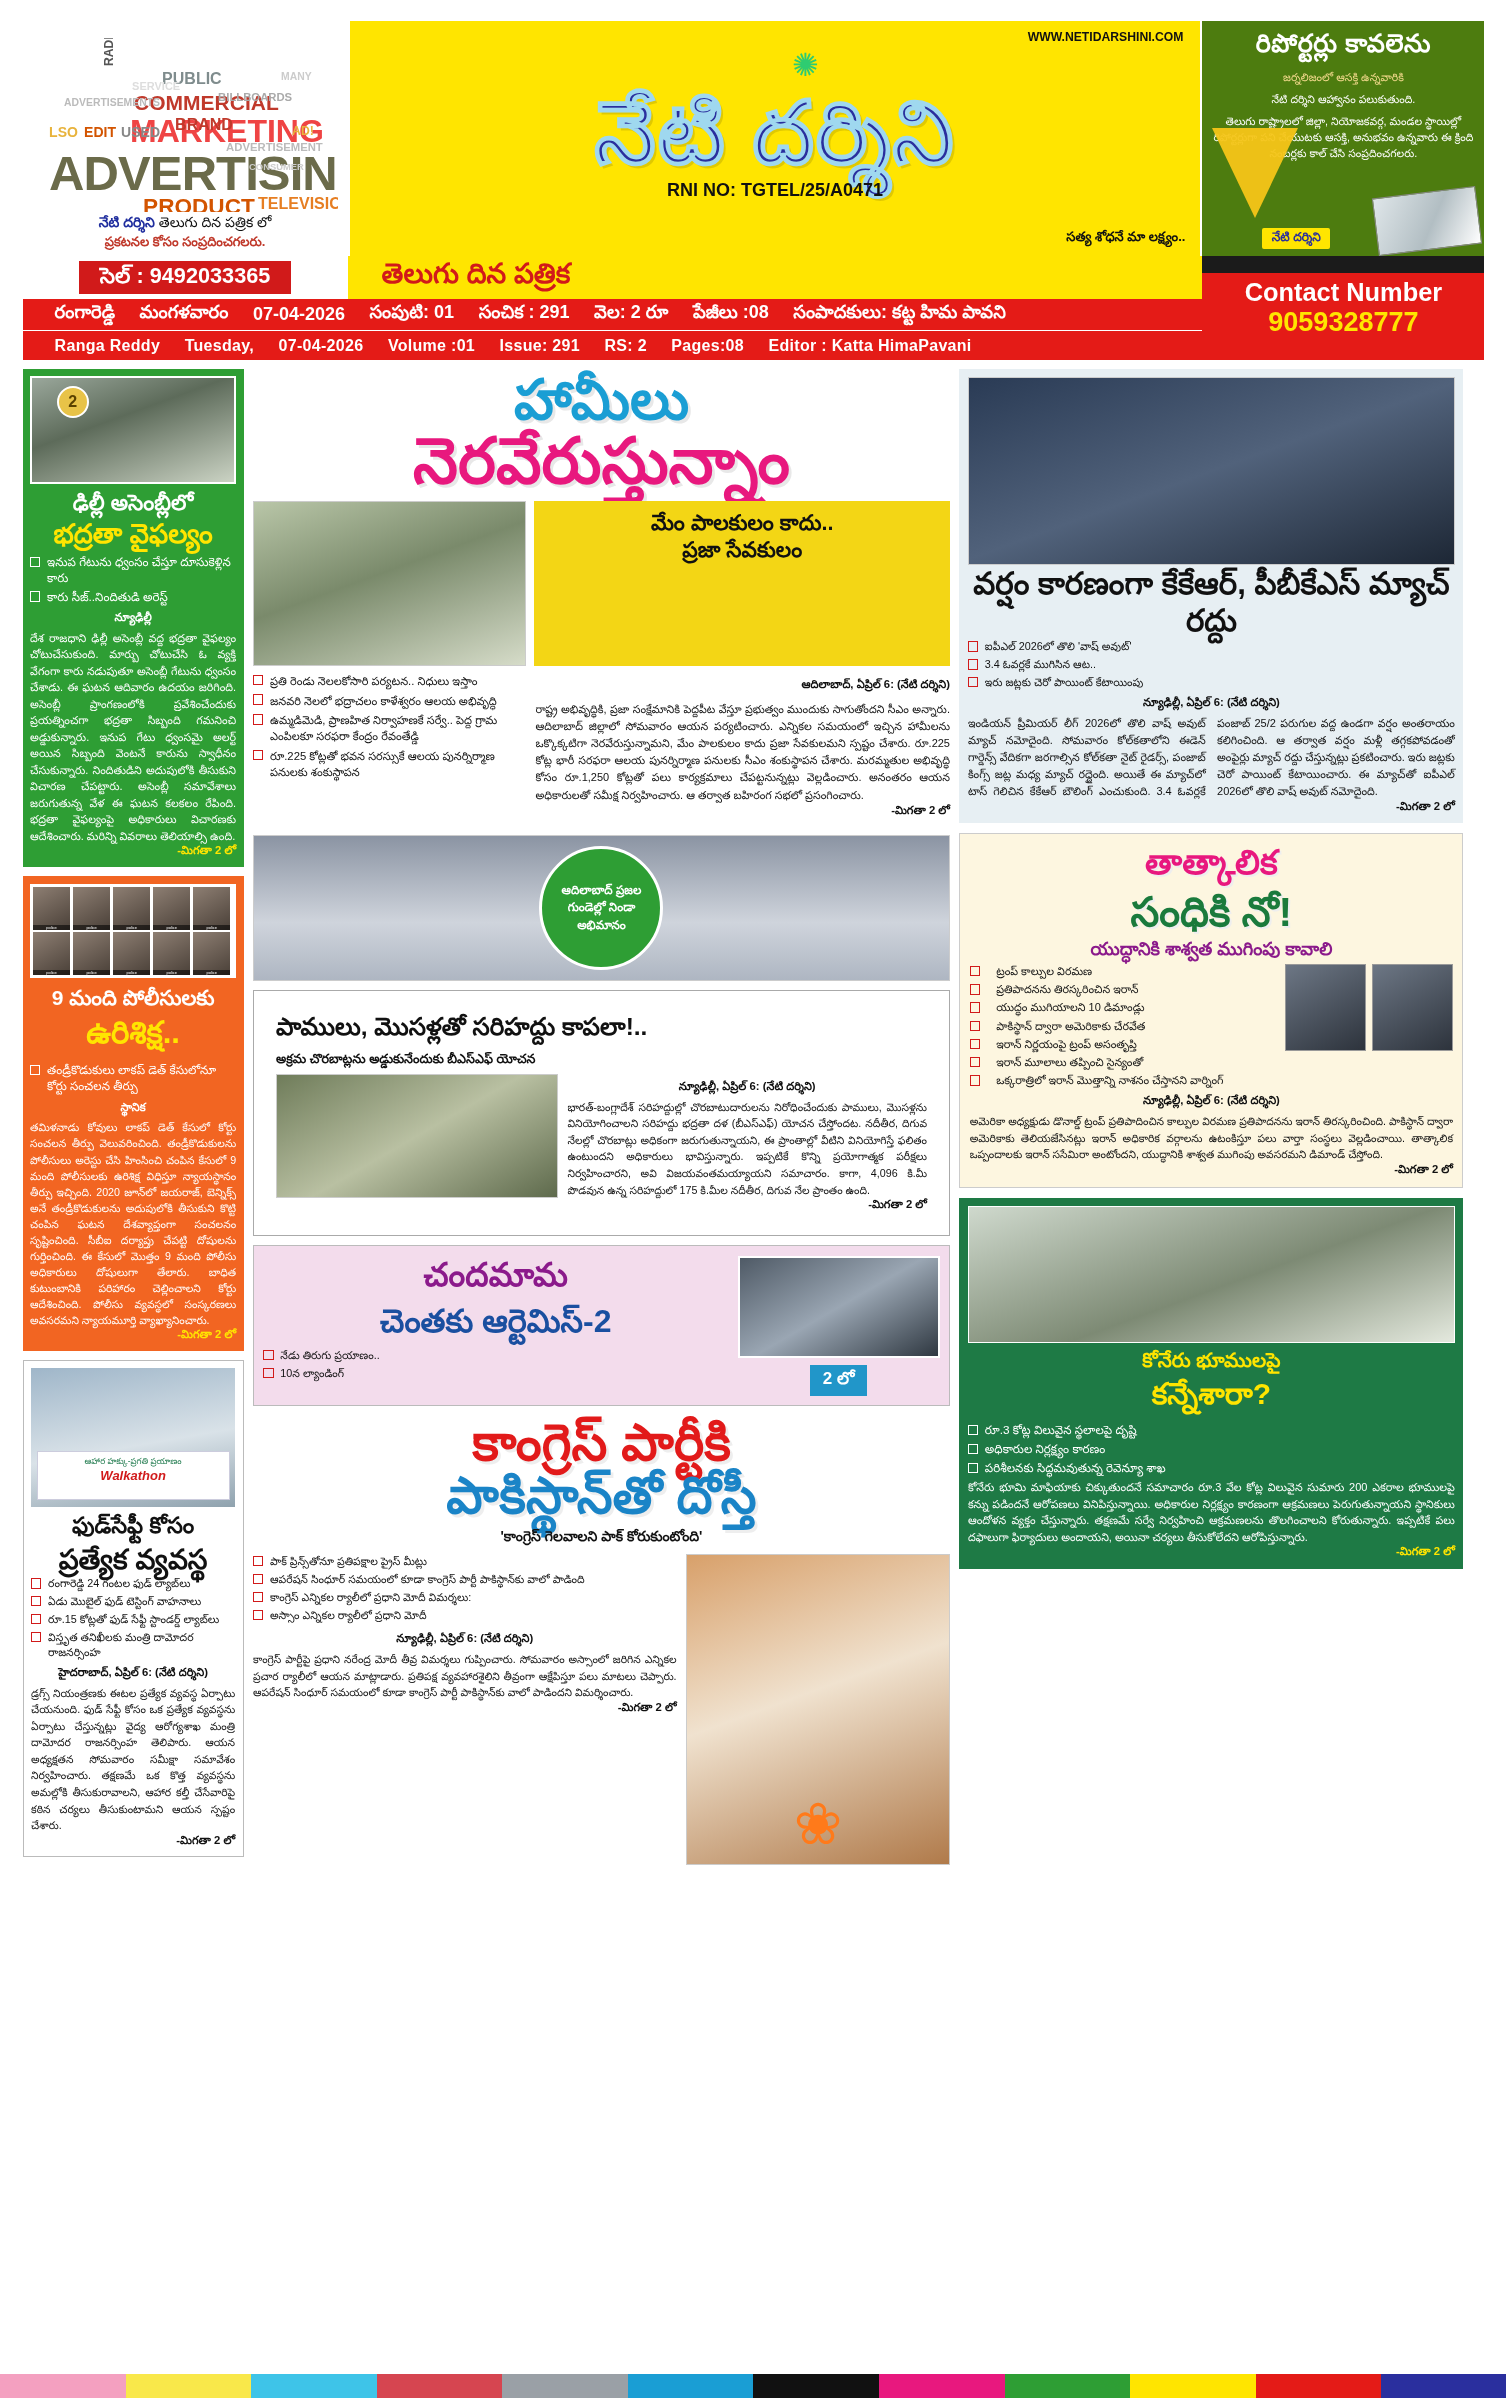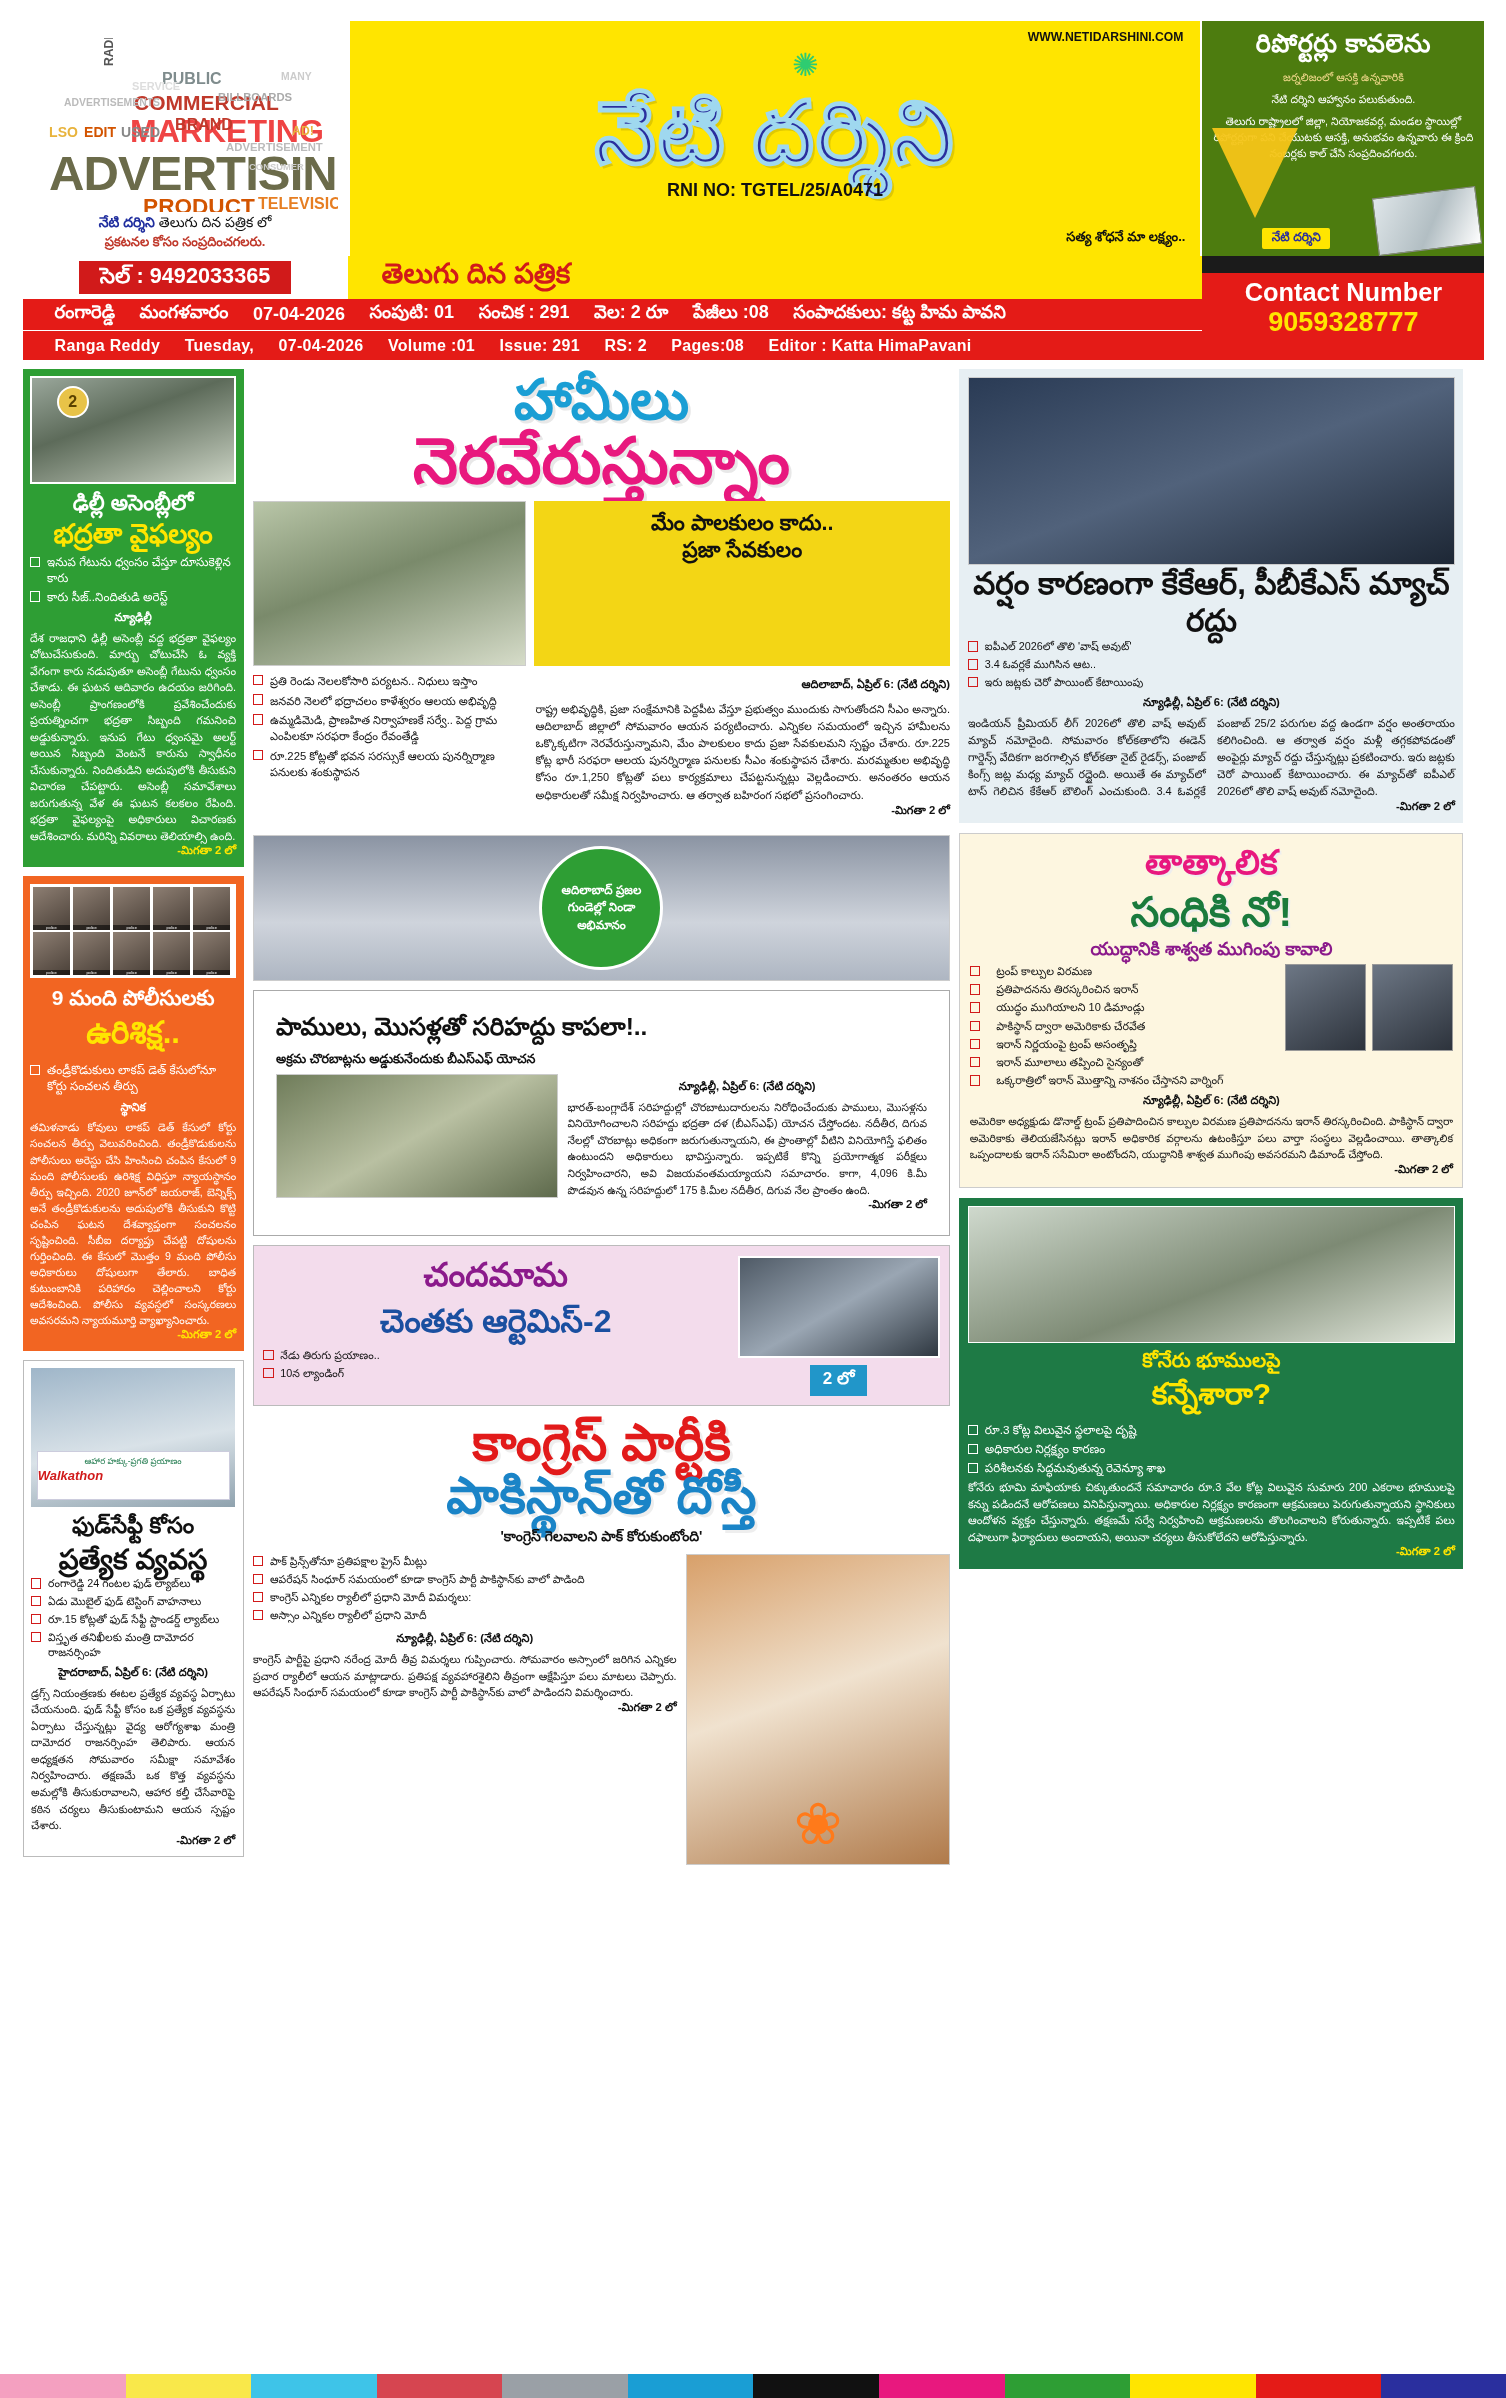--- a/index.html
+++ b/index.html
@@ -140,21 +140,21 @@
   .orangebox h2 { color:#fff; font-size:21px; text-align:center; margin-top:7.5px; font-weight:bold;}
   .orangebox h1 { color:#ffe500; font-size:31px; text-align:center; font-weight:bold; }
   .obody { color:#fff; font-size:10.7px; line-height:1.5; text-align:justify;}
 
   
   .whitebox { border:0.9px solid #bbb; padding:7.5px; margin-top:9.4px; background:#fff;}
   .ph-walk { height:139px; background:linear-gradient(170deg,#9fb6c9,#d9e2e8 55%,#8fa2ae); position:relative;}
   .ph-walk .banner { position:absolute; left:5.6px; right:5.6px; bottom:7.5px; height:49px;
                      background:#fff; border:0.9px solid #ccd; }
   .ph-walk .banner .bt { font-size:8.5px; color:#1f7a4d; text-align:center; margin-top:3.8px;}
-  .ph-walk .banner .bb { font-size:13px; color:#d11a1a; font-weight:bold; text-align:left; font-style:italic;}
+  .ph-walk .banner .bb { font-size:13px; color:#d11a1a; font-weight:bold; text-align:center; font-style:italic;}
   .whitebox h2 { text-align:center; font-size:22.6px; margin-top:5.6px; font-weight:bold; color:#111;}
   .whitebox h1 { text-align:center; font-size:28px; font-weight:bold; color:#111; line-height:1.15;}
   .bul-dark div { display:flex; gap:6.6px; font-size:10.8px; line-height:1.4; margin-bottom:2.8px;}
   .tbody { font-size:10.7px; line-height:1.55; text-align:justify; color:#111;}
 
   
   .mainhead { text-align:center; padding:3.8px 0 0 0;}
   .mainhead .l1 { font-size:56px; font-weight:bold; color:#1a9ed4; line-height:1; text-shadow:2.8px 2.8px 0 #e8e8e8;}
   .mainhead .l2 { font-size:64px; font-weight:bold; color:#e8187e; line-height:1.05; text-shadow:2.8px 2.8px 0 #e8e8e8;}
 

